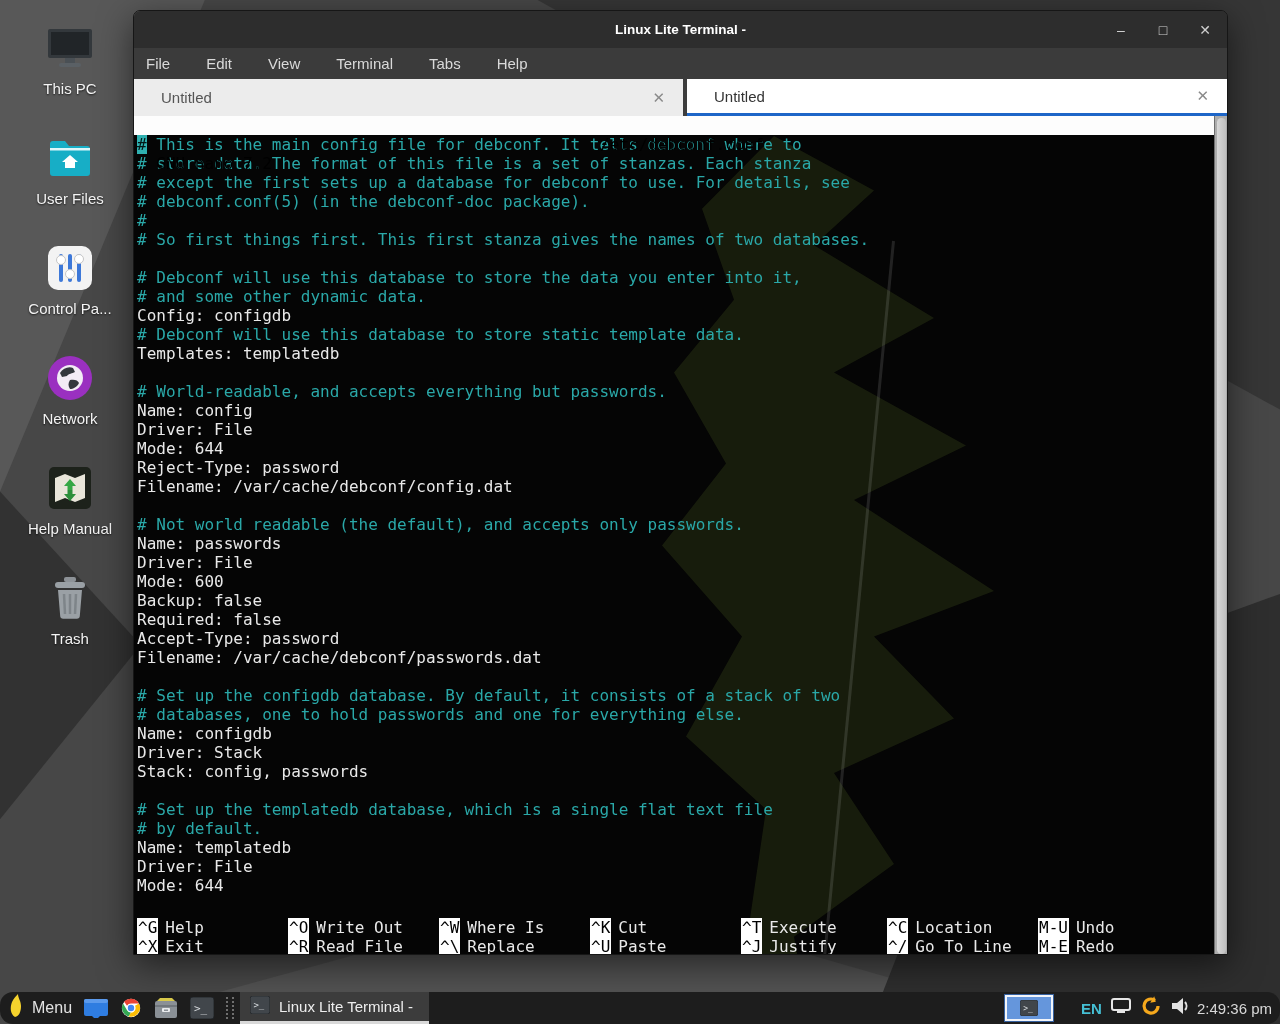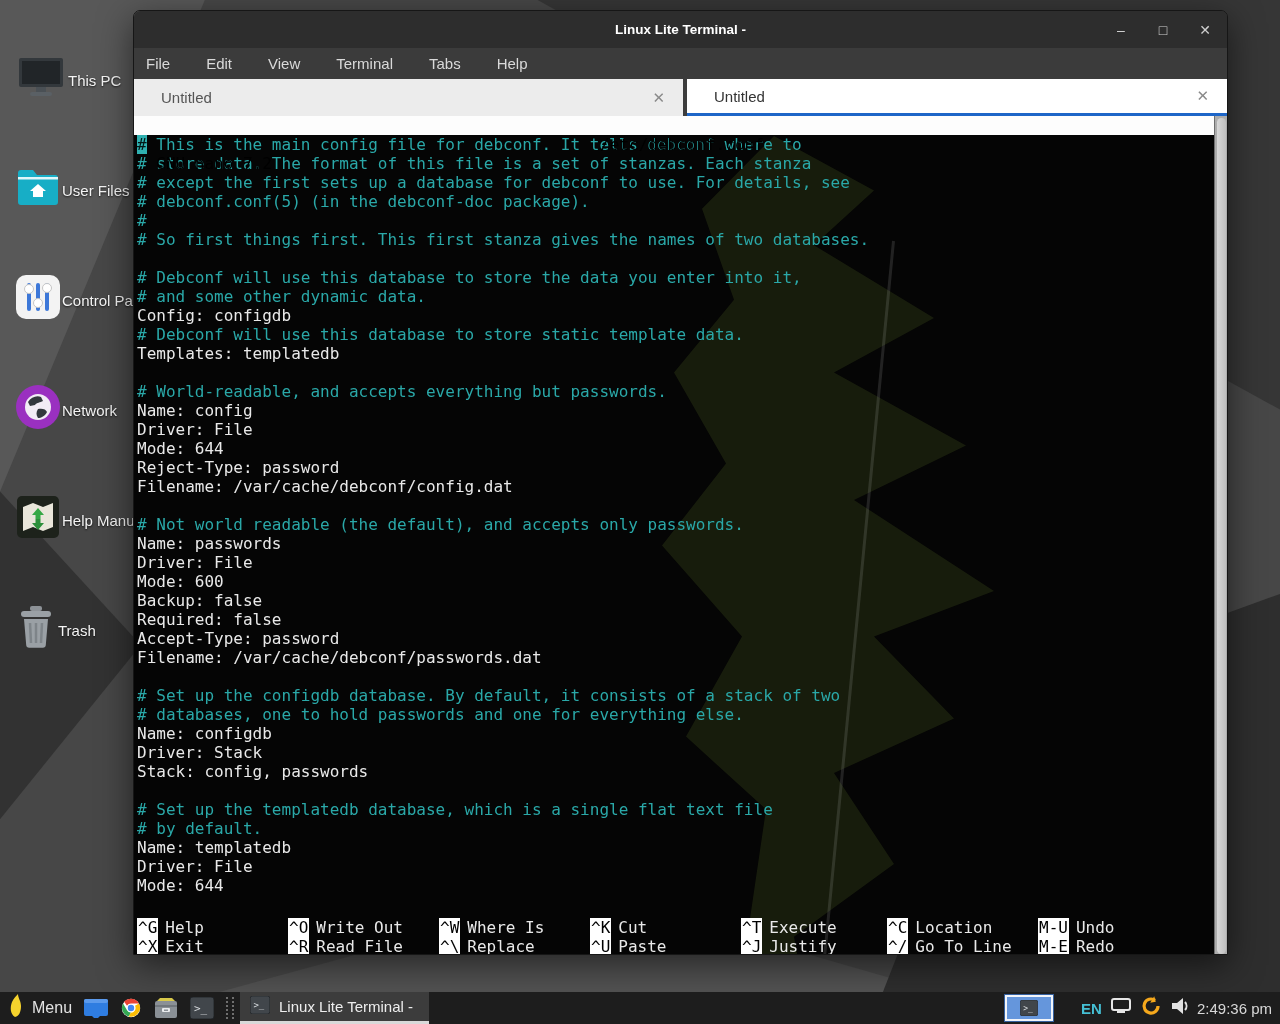--- a/index.html
+++ b/index.html
@@ -10,21 +10,21 @@
   .desktop { position:absolute; inset:0; background:#474747; }
   .shade { position:absolute; inset:0; }
   .shade-a { background:#363636; clip-path:polygon(42% 0, 100% 0, 100% 40%); }
   .shade-b { background:#585858; clip-path:polygon(0 0, 16% 0, 0 48%); }
   .shade-c { background:#323232; clip-path:polygon(0 48%, 11% 63%, 0 80%); }
   .shade-d { background:#525252; clip-path:polygon(8% 100%, 46% 87%, 82% 100%); }
   .shade-e { background:#2e2e2e; clip-path:polygon(78% 68%, 100% 58%, 100% 100%, 68% 100%); }
 
   
   .dicons { position:absolute; left:14px; top:22px; width:112px; }
-  .dicon { width:112px; height:110px; display:flex; flex-direction:row;
+  .dicon { width:112px; height:110px; display:flex; flex-direction:column;
            align-items:center; justify-content:flex-start; cursor:default; }
   .dicon .ic { height:52px; display:flex; align-items:center; justify-content:center; }
   .dicon .lbl { margin-top:6px; font-size:15px; color:#f4f4f4;
                 text-shadow:0 1px 2px rgba(0,0,0,.75); white-space:nowrap; }
 
   
   .window { position:absolute; left:133px; top:10px; width:1095px; height:945px;
             border-radius:7px 7px 0 0; overflow:hidden;
             box-shadow:0 10px 34px rgba(0,0,0,.55); border:1px solid #161616; }
   .titlebar { height:37px; background:#2d2d2d; position:relative; }
@@ -68,21 +68,21 @@
   .sc { white-space:pre; }
   .sc .key { background:#ffffff; color:#000; padding:0 1px; }
   .sc .sl { color:#e9e9e9; margin-left:7px; }
   .scrollbar { position:absolute; top:0; right:0; width:13px; height:100%;
                background:#adadad; border-left:1px solid #6e6e6e; z-index:3; cursor:pointer; }
   .scrollbar .thumb { margin:2px 1.5px; height:calc(100% - 4px);
                       background:linear-gradient(90deg,#d8d8d8,#bfbfbf); border-radius:6px; }
 
   
   .taskbar { position:absolute; left:0; bottom:0; width:1280px; height:32px;
-             background:#1d1d1d; display:flex; align-items:center; padding:0 8px; }
+             background:#1d1d1d; display:flex; align-items:center; padding:0 8px;border-radius:13px; }
   .tb-menu { display:flex; align-items:center; gap:8px; cursor:pointer; }
   .tb-menu .mlabel { font-size:16px; color:#e3e3e3; }
   .tb-ic { margin-left:12px; display:flex; align-items:center; cursor:pointer; }
   .handle { width:8px; height:22px; margin-left:12px;
             border-left:2px dotted #6f6f6f; border-right:2px dotted #6f6f6f; }
   .taskbtn { margin-left:6px; height:32px; background:#3c3c3c; display:flex;
              align-items:center; gap:9px; padding:0 16px 0 10px; cursor:pointer;
              border-bottom:3px solid #d9d9d9; }
   .taskbtn .tb-label { font-size:15px; color:#ededed; white-space:nowrap; }
   .pager { width:48px; height:26px; background:#6596dc; border:2px solid #f2f5fa;

